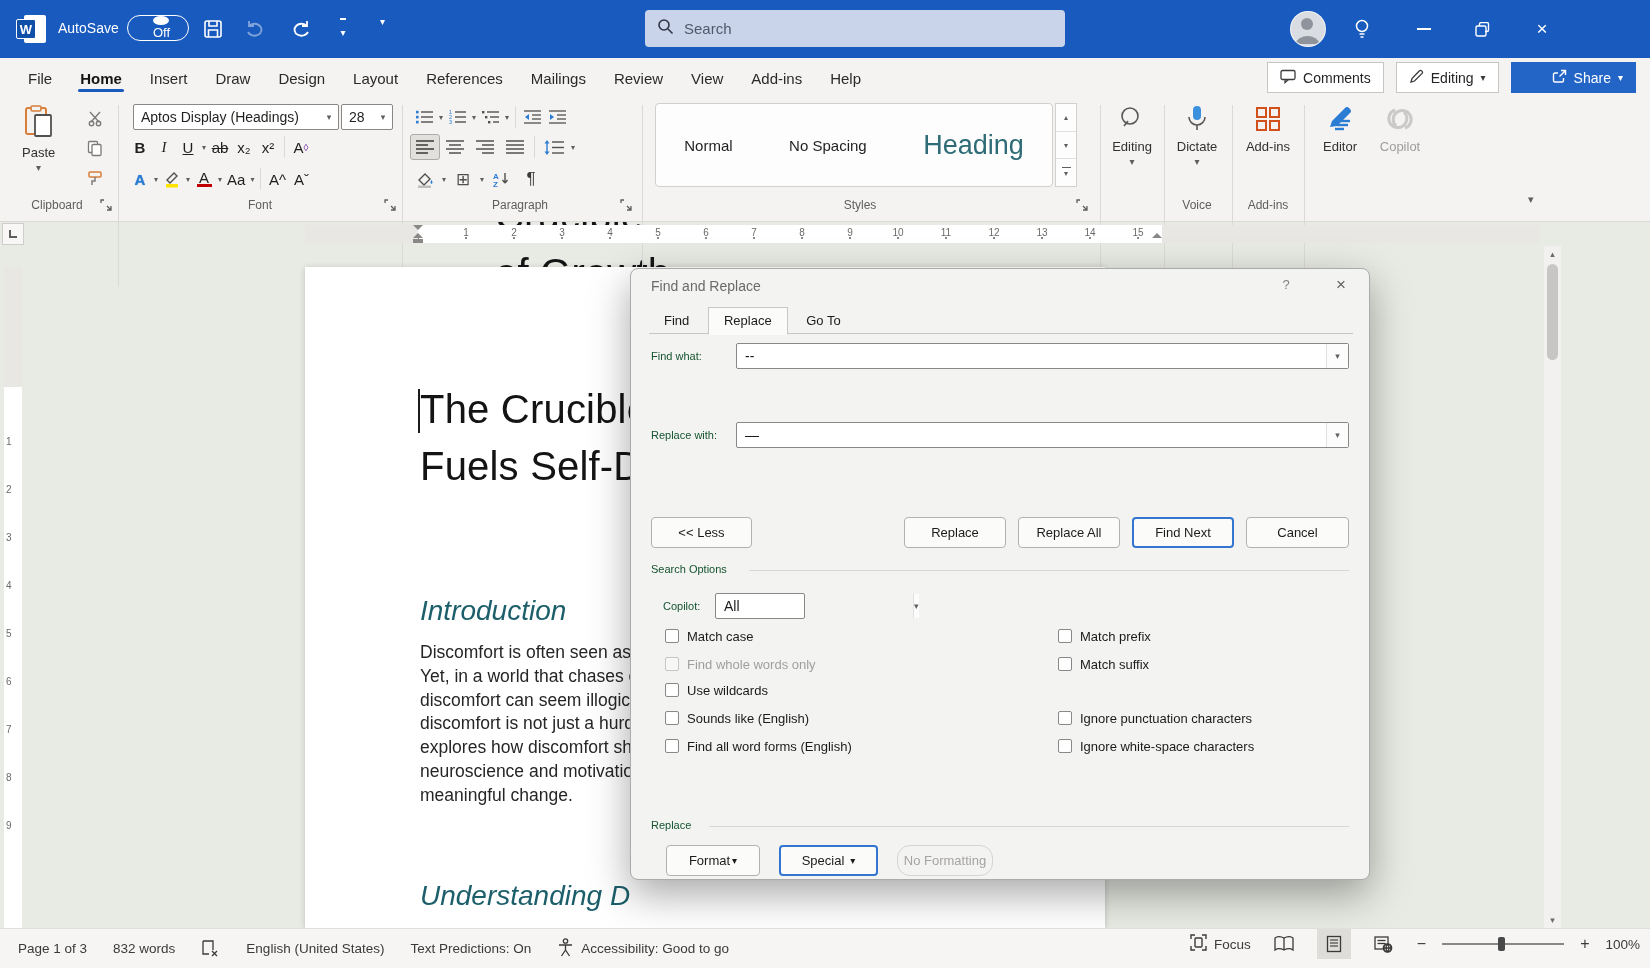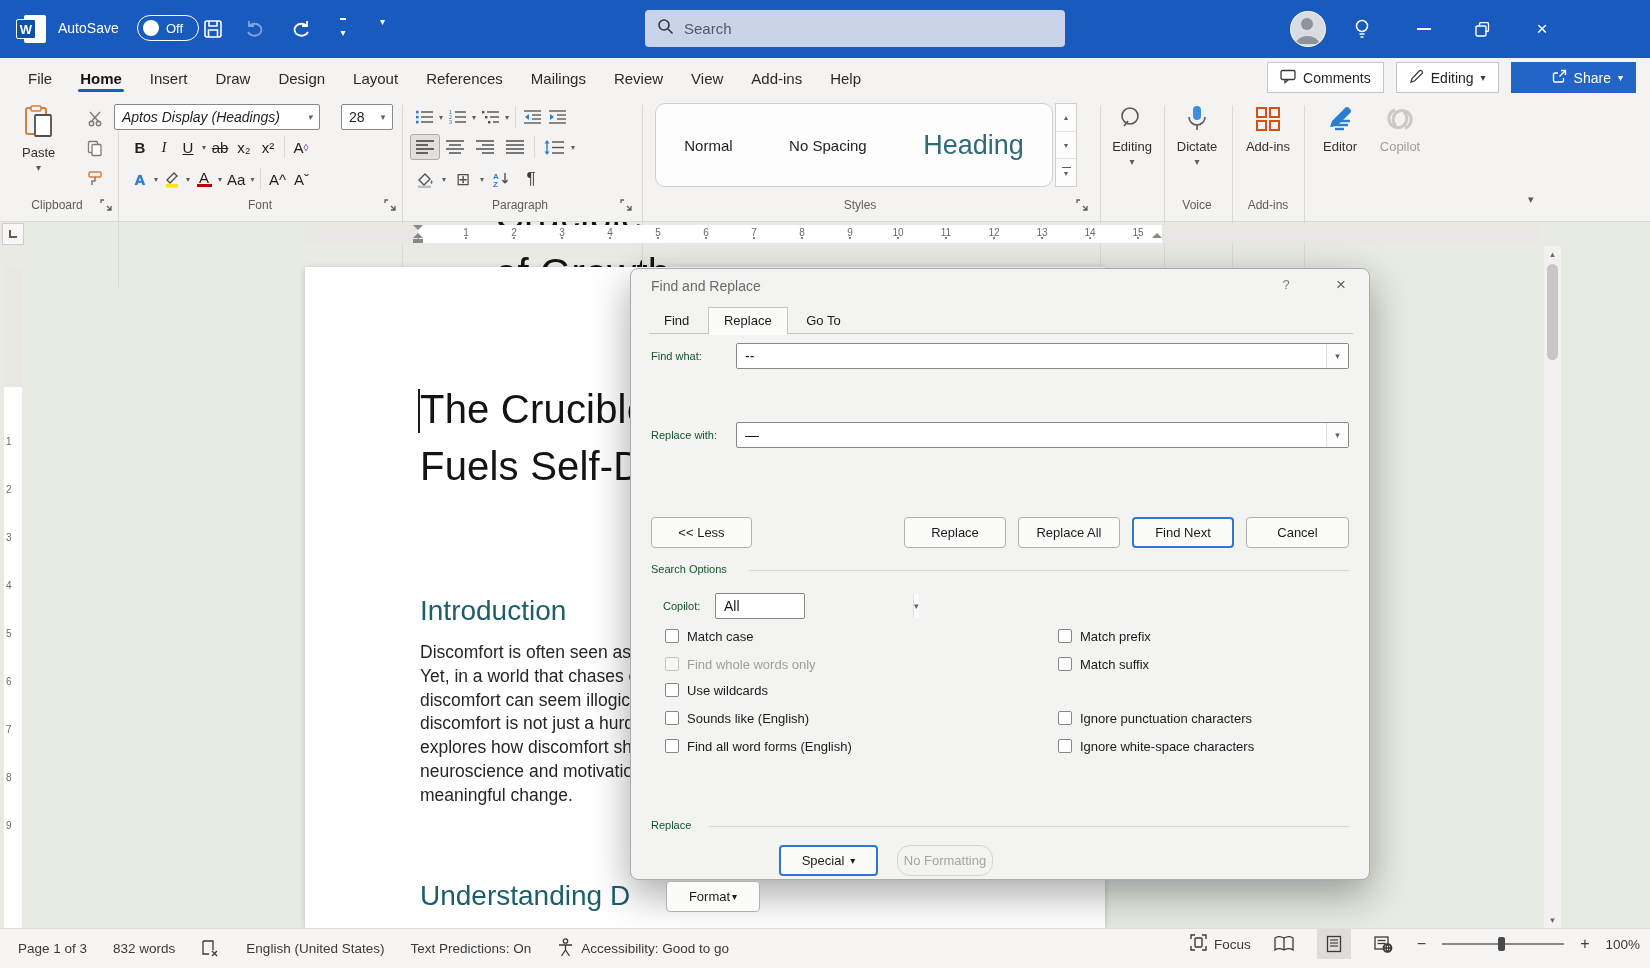--- a/index.html
+++ b/index.html
@@ -9,21 +9,21 @@
   .abs { position:absolute; }
 
   
   #titlebar { position:absolute; left:0; top:0; width:1650px; height:58px; background:#185ABD; color:#fff; }
   #word-logo { position:absolute; left:16px; top:13px; width:32px; height:32px; }
   #word-logo .page { position:absolute; left:8px; top:2px; width:22px; height:28px; background:#fff; border-radius:2px; }
   #word-logo .wbox { position:absolute; left:0; top:6px; width:20px; height:20px; background:#0F4FA8; border:1px solid #fff; border-radius:2px;
     color:#fff; font-weight:bold; font-size:13px; display:flex; align-items:center; justify-content:center; }
   .tb-text { font-size:14px; color:#fff; }
   #autosave-label { position:absolute; left:58px; top:20px; }
-  #autosave-toggle { position:absolute; left:137px; top:15px; width:62px; height:26px; border:1.5px solid #fff; border-radius:13px; display:flex; align-items:center; }
+  #autosave-toggle { position:absolute; left:127px; top:15px; width:62px; height:26px; border:1.5px solid #fff; border-radius:13px; display:flex; align-items:center;flex-direction:column; }
   #autosave-knob { width:16px; height:16px; background:#fff; border-radius:50%; margin-left:5px; }
   #autosave-state { font-size:13px; margin-left:7px; color:#fff; }
   .tb-btn { position:absolute; top:12px; width:34px; height:34px; display:flex; align-items:center; justify-content:center; }
   #doc-title-wrap { position:absolute; left:345px; top:17px; display:flex; align-items:center; gap:10px; }
   #doc-title { font-size:15px; color:#fff; white-space:nowrap; }
   .chev { font-size:10px; line-height:1; color:#fff; }
   #search-box { position:absolute; left:645px; top:10px; width:420px; height:37px; background:#C9D4EA; border-radius:4px; display:flex; align-items:center; padding:0 12px; gap:10px; }
   #search-input { border:none; outline:none; background:transparent; font-size:15px; color:#2f3442; width:340px; font-family:"Liberation Sans",sans-serif; }
   #search-input::placeholder { color:#3c4354; opacity:.85; }
   #avatar { position:absolute; left:1290px; top:11px; width:36px; height:36px; border-radius:50%; background:#D9DCE0; border:1.5px solid #ffffffc0; overflow:hidden; }
@@ -49,21 +49,21 @@
   .mini-btn { width:26px; height:24px; display:flex; align-items:center; justify-content:center; }
   .combo { background:#fff; border:1px solid #8A8886; border-radius:2px; display:flex; align-items:center; font-size:14px; color:#201F1E; }
   .combo .val { flex:1; padding:0 7px; white-space:nowrap; overflow:hidden; }
   .combo .arr { width:18px; text-align:center; color:#5F5E5C; font-size:9px; }
   .fmt-row { position:absolute; display:flex; align-items:center; }
   .fmt-btn { min-width:24px; height:26px; display:flex; align-items:center; justify-content:center; font-size:15px; color:#201F1E; padding:0 3px; }
   .fmt-chev { font-size:8px; color:#5F5E5C; padding:0 2px; }
   .fmt-sep { width:1px; height:22px; background:#DBD9D7; margin:0 4px; }
   .pbtn { width:30px; height:26px; display:flex; align-items:center; justify-content:center; }
   .pbtn.selected { background:#E2E0DC; border:1px solid #ADACAB; border-radius:3px; }
-  #styles-gallery { position:absolute; left:655px; top:6px; width:398px; height:84px; background:#FDFDFD; border:1px solid #D2D0CE; border-radius:10px; display:flex; align-items:center; justify-content:space-around; padding:0 0;text-align:center; }
+  #styles-gallery { position:absolute; left:655px; top:6px; width:398px; height:84px; background:#FDFDFD; border:1px solid #D2D0CE; border-radius:4px; display:flex; align-items:center; justify-content:space-around; padding:0 0;text-align:center; }
   .style-item { font-size:15px; color:#201F1E; }
   .style-item.heading { font-size:27px; color:#2E6B77; }
   #styles-scroll { position:absolute; left:1055px; top:6px; width:22px; height:84px; border:1px solid #D2D0CE; background:#FDFDFD; display:flex; flex-direction:column; }
   #styles-scroll .sc { flex:1; display:flex; align-items:center; justify-content:center; font-size:8px; color:#5F5E5C; border-bottom:1px solid #E3E1DF; }
   #styles-scroll .sc:last-child { border-bottom:none; flex-direction:column; }
   #styles-scroll .bar { width:9px; height:1.5px; background:#5F5E5C; margin-bottom:1px; }
   .dim { opacity:.45; }
 
   
   #tab-selector { position:absolute; left:2px; top:223px; width:22px; height:22px; background:#F8F7F6; border:1px solid #D0CECC; display:flex; align-items:center; justify-content:center; }
@@ -80,21 +80,21 @@
   #vruler { position:absolute; left:2px; top:246px; width:22px; height:682px; }
   #vruler .band { position:absolute; left:2px; top:21px; width:18px; height:661px; background:#fff; }
   #vruler .margin { position:absolute; left:2px; top:21px; width:18px; height:120px; background:#E9E7E3; }
   .vnum { position:absolute; left:4px; font-size:10px; color:#6b6a69; }
 
   
   #page { position:absolute; left:305px; top:267px; width:800px; height:661px; background:#fff; box-shadow:0 1px 6px rgba(0,0,0,.18); }
   #doc-cursor { position:absolute; left:113px; top:122px; width:1.5px; height:44px; background:#1b1b1b; }
   #doc-title { position:absolute; left:115px; top:114px; font-size:40px; line-height:57px; color:#141414; letter-spacing:.2px; white-space:pre-line; }
   #doc-subtitle { position:absolute; left:115px; top:236px; font-size:19px; line-height:30px; color:#595959; letter-spacing:.6px; white-space:pre-line; }
-  .doc-heading { position:absolute; left:115px; font-size:28px; color:#1C5F6A; }
+  .doc-heading { position:absolute; left:115px; font-size:28px; color:#1C5F6A;font-style:italic; }
   #doc-body { position:absolute; left:115px; top:374px; font-size:17.5px; line-height:23.8px; color:#262626; white-space:pre-line; }
 
   
   #dialog { position:absolute; left:630px; top:268px; width:740px; height:612px; background:#F3F3F2; border:1px solid #ABABAB; border-radius:8px; box-shadow:0 14px 40px rgba(0,0,0,.35); font-size:13px; color:#1b1b1b; }
   #dlg-title { position:absolute; left:20px; top:9px; font-size:14px; color:#6a6a6a; }
   #dlg-help { position:absolute; left:646px; top:8px; width:18px; height:18px; text-align:center; color:#808080; font-size:13px; }
   #dlg-close { position:absolute; left:698px; top:4px; width:24px; height:24px; text-align:center; color:#5f5f5f; font-size:17px; line-height:24px; }
   #dlg-tabs { position:absolute; left:18px; top:37px; width:704px; height:28px; border-bottom:1px solid #C9C7C5; }
   .dtab { position:relative; display:inline-block; top:1px; height:28px; line-height:26px; padding:0 15px; color:#1b1b1b; }
   .dtab.active { background:#FBFBFA; border:1px solid #C9C7C5; border-bottom:1px solid #FBFBFA; }
@@ -282,21 +282,21 @@
       </svg>
     </div>
     <div class="group-label" style="left:14px; width:86px;">Clipboard</div>
     <div class="launcher" style="left:100px;">
       <svg width="12" height="12" viewBox="0 0 12 12" stroke="#5F5E5C" stroke-width="1.3" fill="none">
         <path d="M1 4 V1 h3 M7 7 l4 4 M11 7 v4 h-4"></path>
       </svg>
     </div>
     <div class="vsep" style="left:118px;"></div>
 
-    <div class="combo abs" style="left:114px; top:7px; width:206px; height:26px;font-style:italic;">
+    <div class="combo abs" style="left:133px; top:7px; width:206px; height:26px;">
       <span class="val">Aptos Display (Headings)</span>
       <span class="arr">▾</span>
     </div>
     <div class="combo abs" style="left:341px; top:7px; width:52px; height:26px;">
       <span class="val">28</span>
       <span class="arr">▾</span>
     </div>
     <div class="fmt-row" style="left:128px; top:37px;">
       <div class="fmt-btn" style="font-weight:bold;">B</div>
       <div class="fmt-btn" style="font-style:italic; font-family:'Liberation Serif',serif;">I</div>
@@ -683,21 +683,21 @@
     <div class="cb" style="left:427px; top:388px;"></div>
     <span class="cb-label" style="left:449px; top:388px;">Match suffix</span>
     <div class="cb" style="left:427px; top:442px;"></div>
     <span class="cb-label" style="left:449px; top:442px;">Ignore punctuation characters</span>
     <div class="cb" style="left:427px; top:470px;"></div>
     <span class="cb-label" style="left:449px; top:470px;">Ignore white-space characters</span>
 
     <div class="dlg-label" style="left:20px; top:550px;">Replace</div>
     <div class="group-line" style="left:78px; top:557px; width:640px;"></div>
 
-    <div class="dbtn" style="left:35px; top:576px; width:94px; gap:2px;margin-top:36px;">
+    <div class="dbtn" style="left:35px; top:576px; width:94px; gap:2px;">
       <span>Format</span>
         <span class="chev" style="color:#1b1b1b">▾</span>
     </div>
     <div class="dbtn primary" style="left:148px; top:576px; width:99px; gap:6px;">
       <span>Special</span>
         <span class="chev" style="color:#1b1b1b">▾</span>
     </div>
     <div class="dbtn disabled" style="left:266px; top:576px; width:96px;border-radius:13px;">No Formatting</div>
   </div>
 

